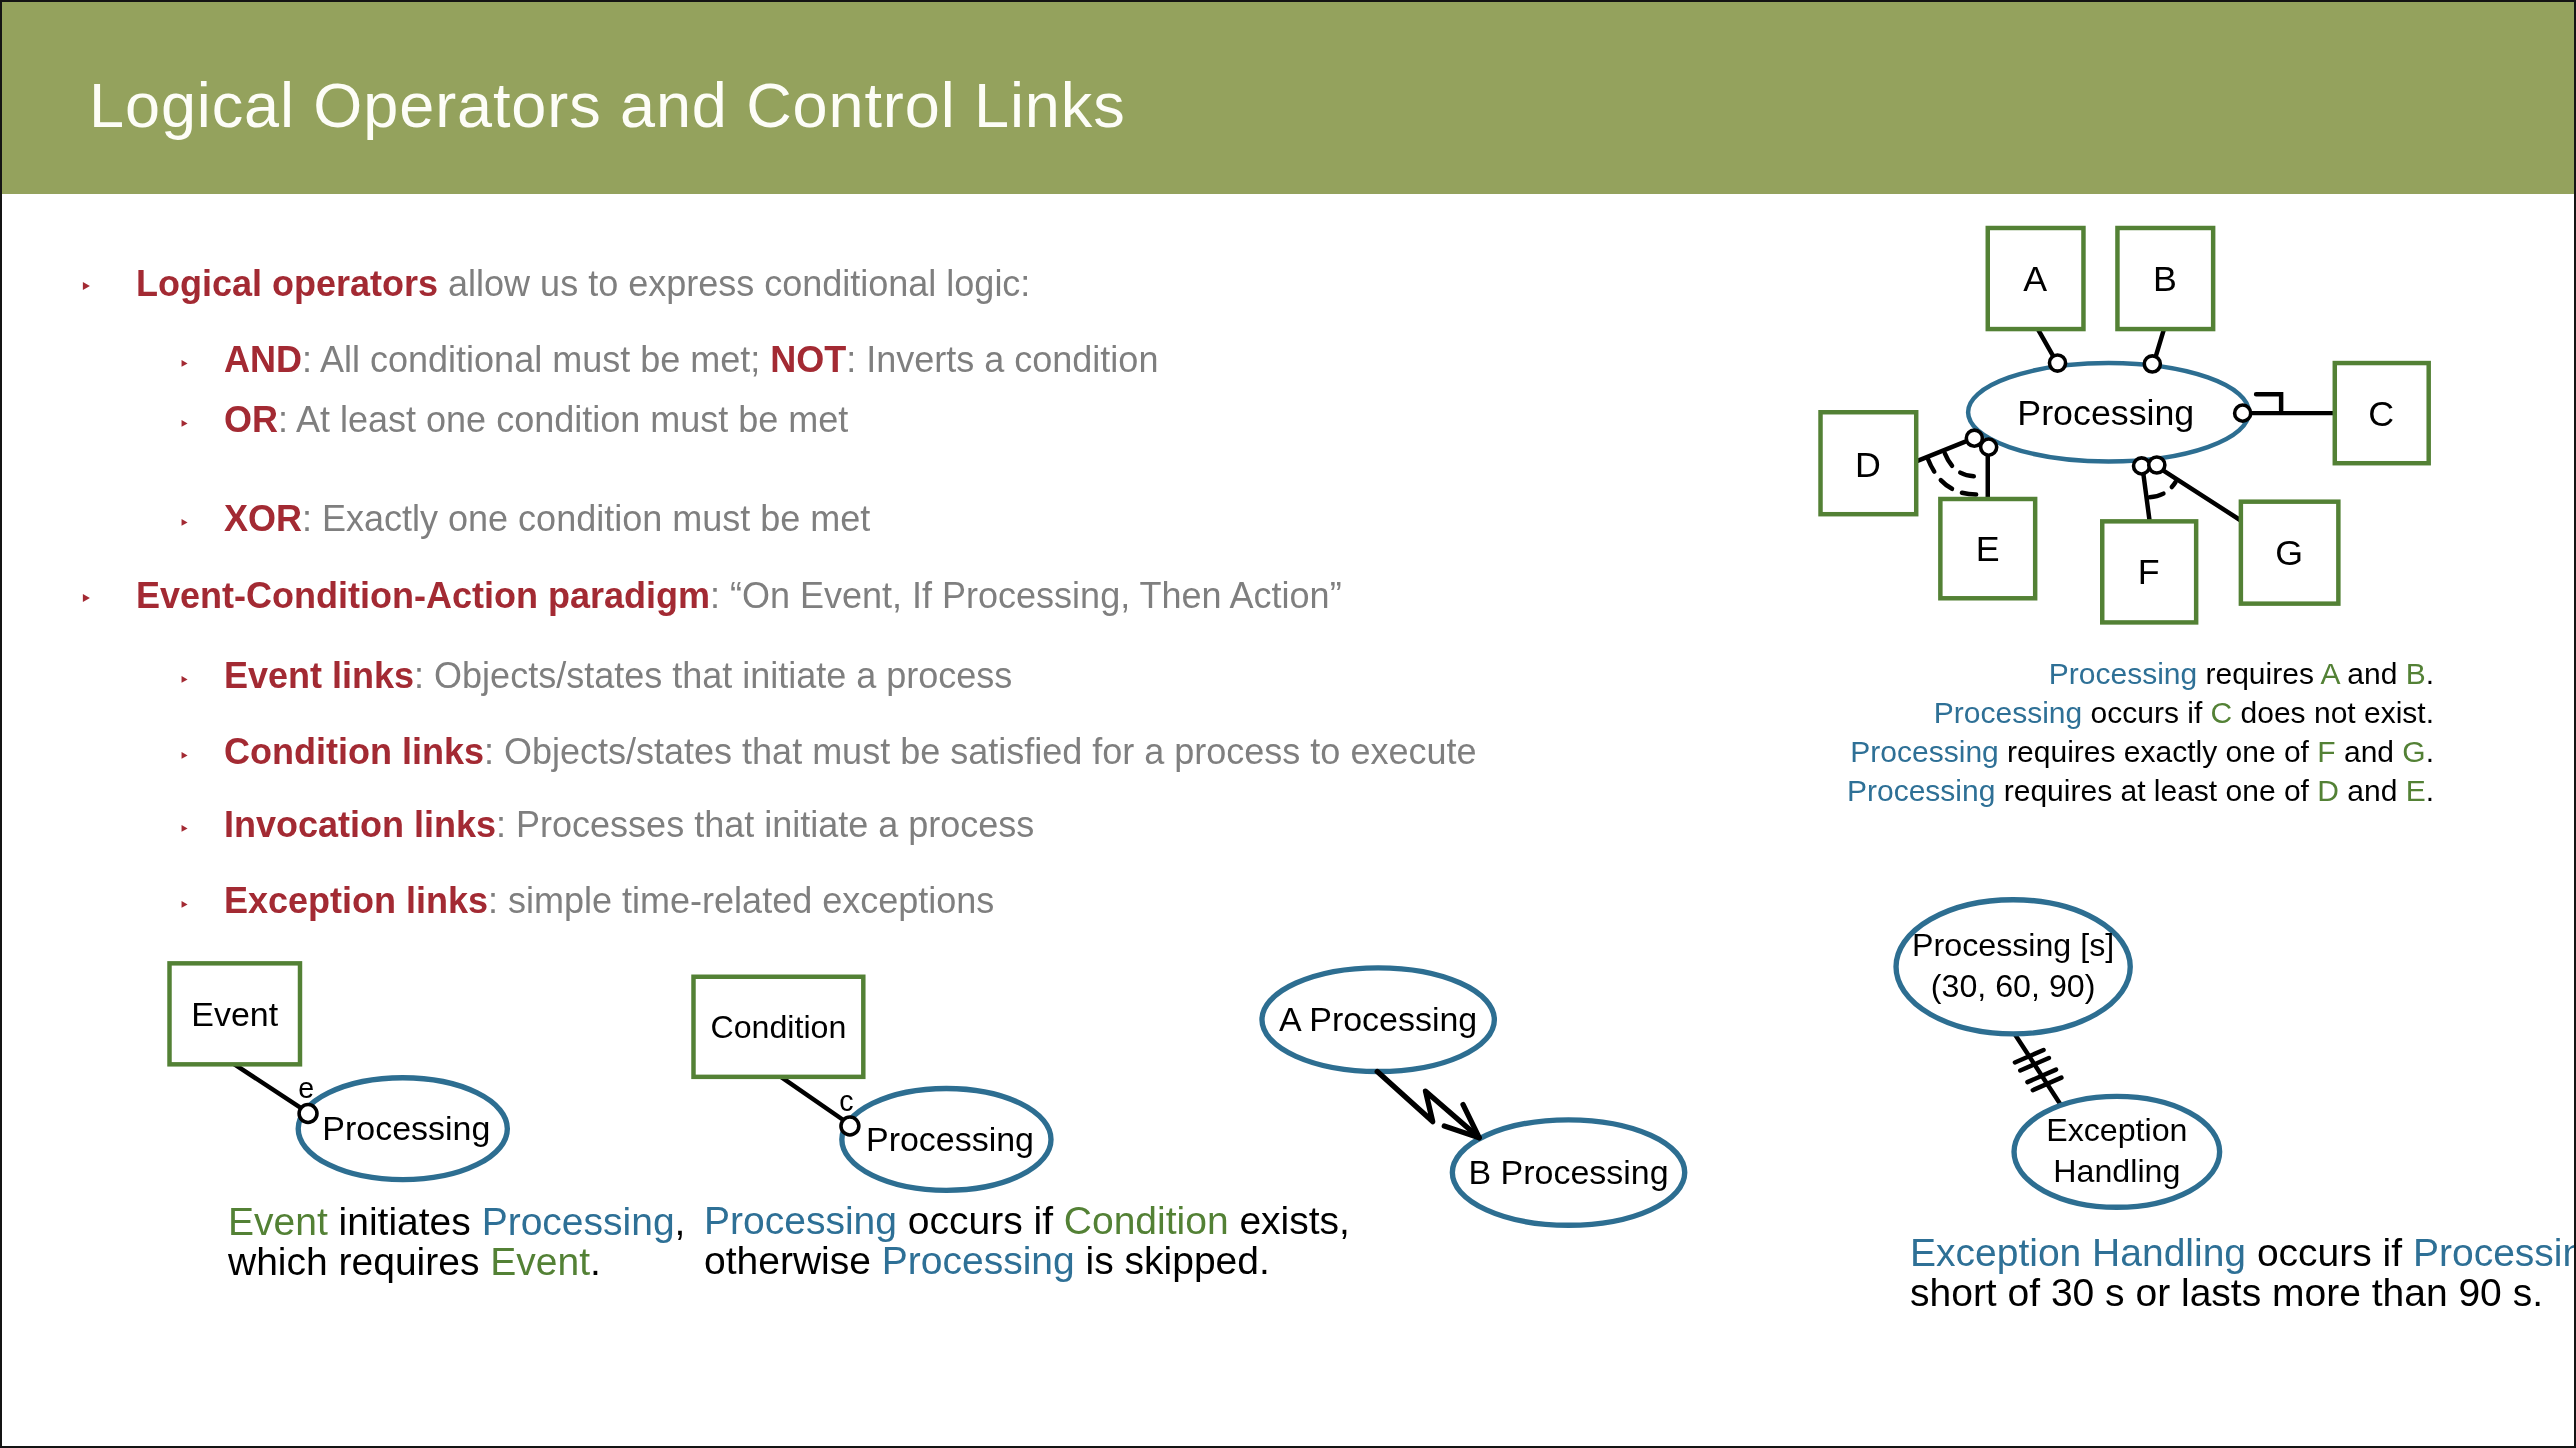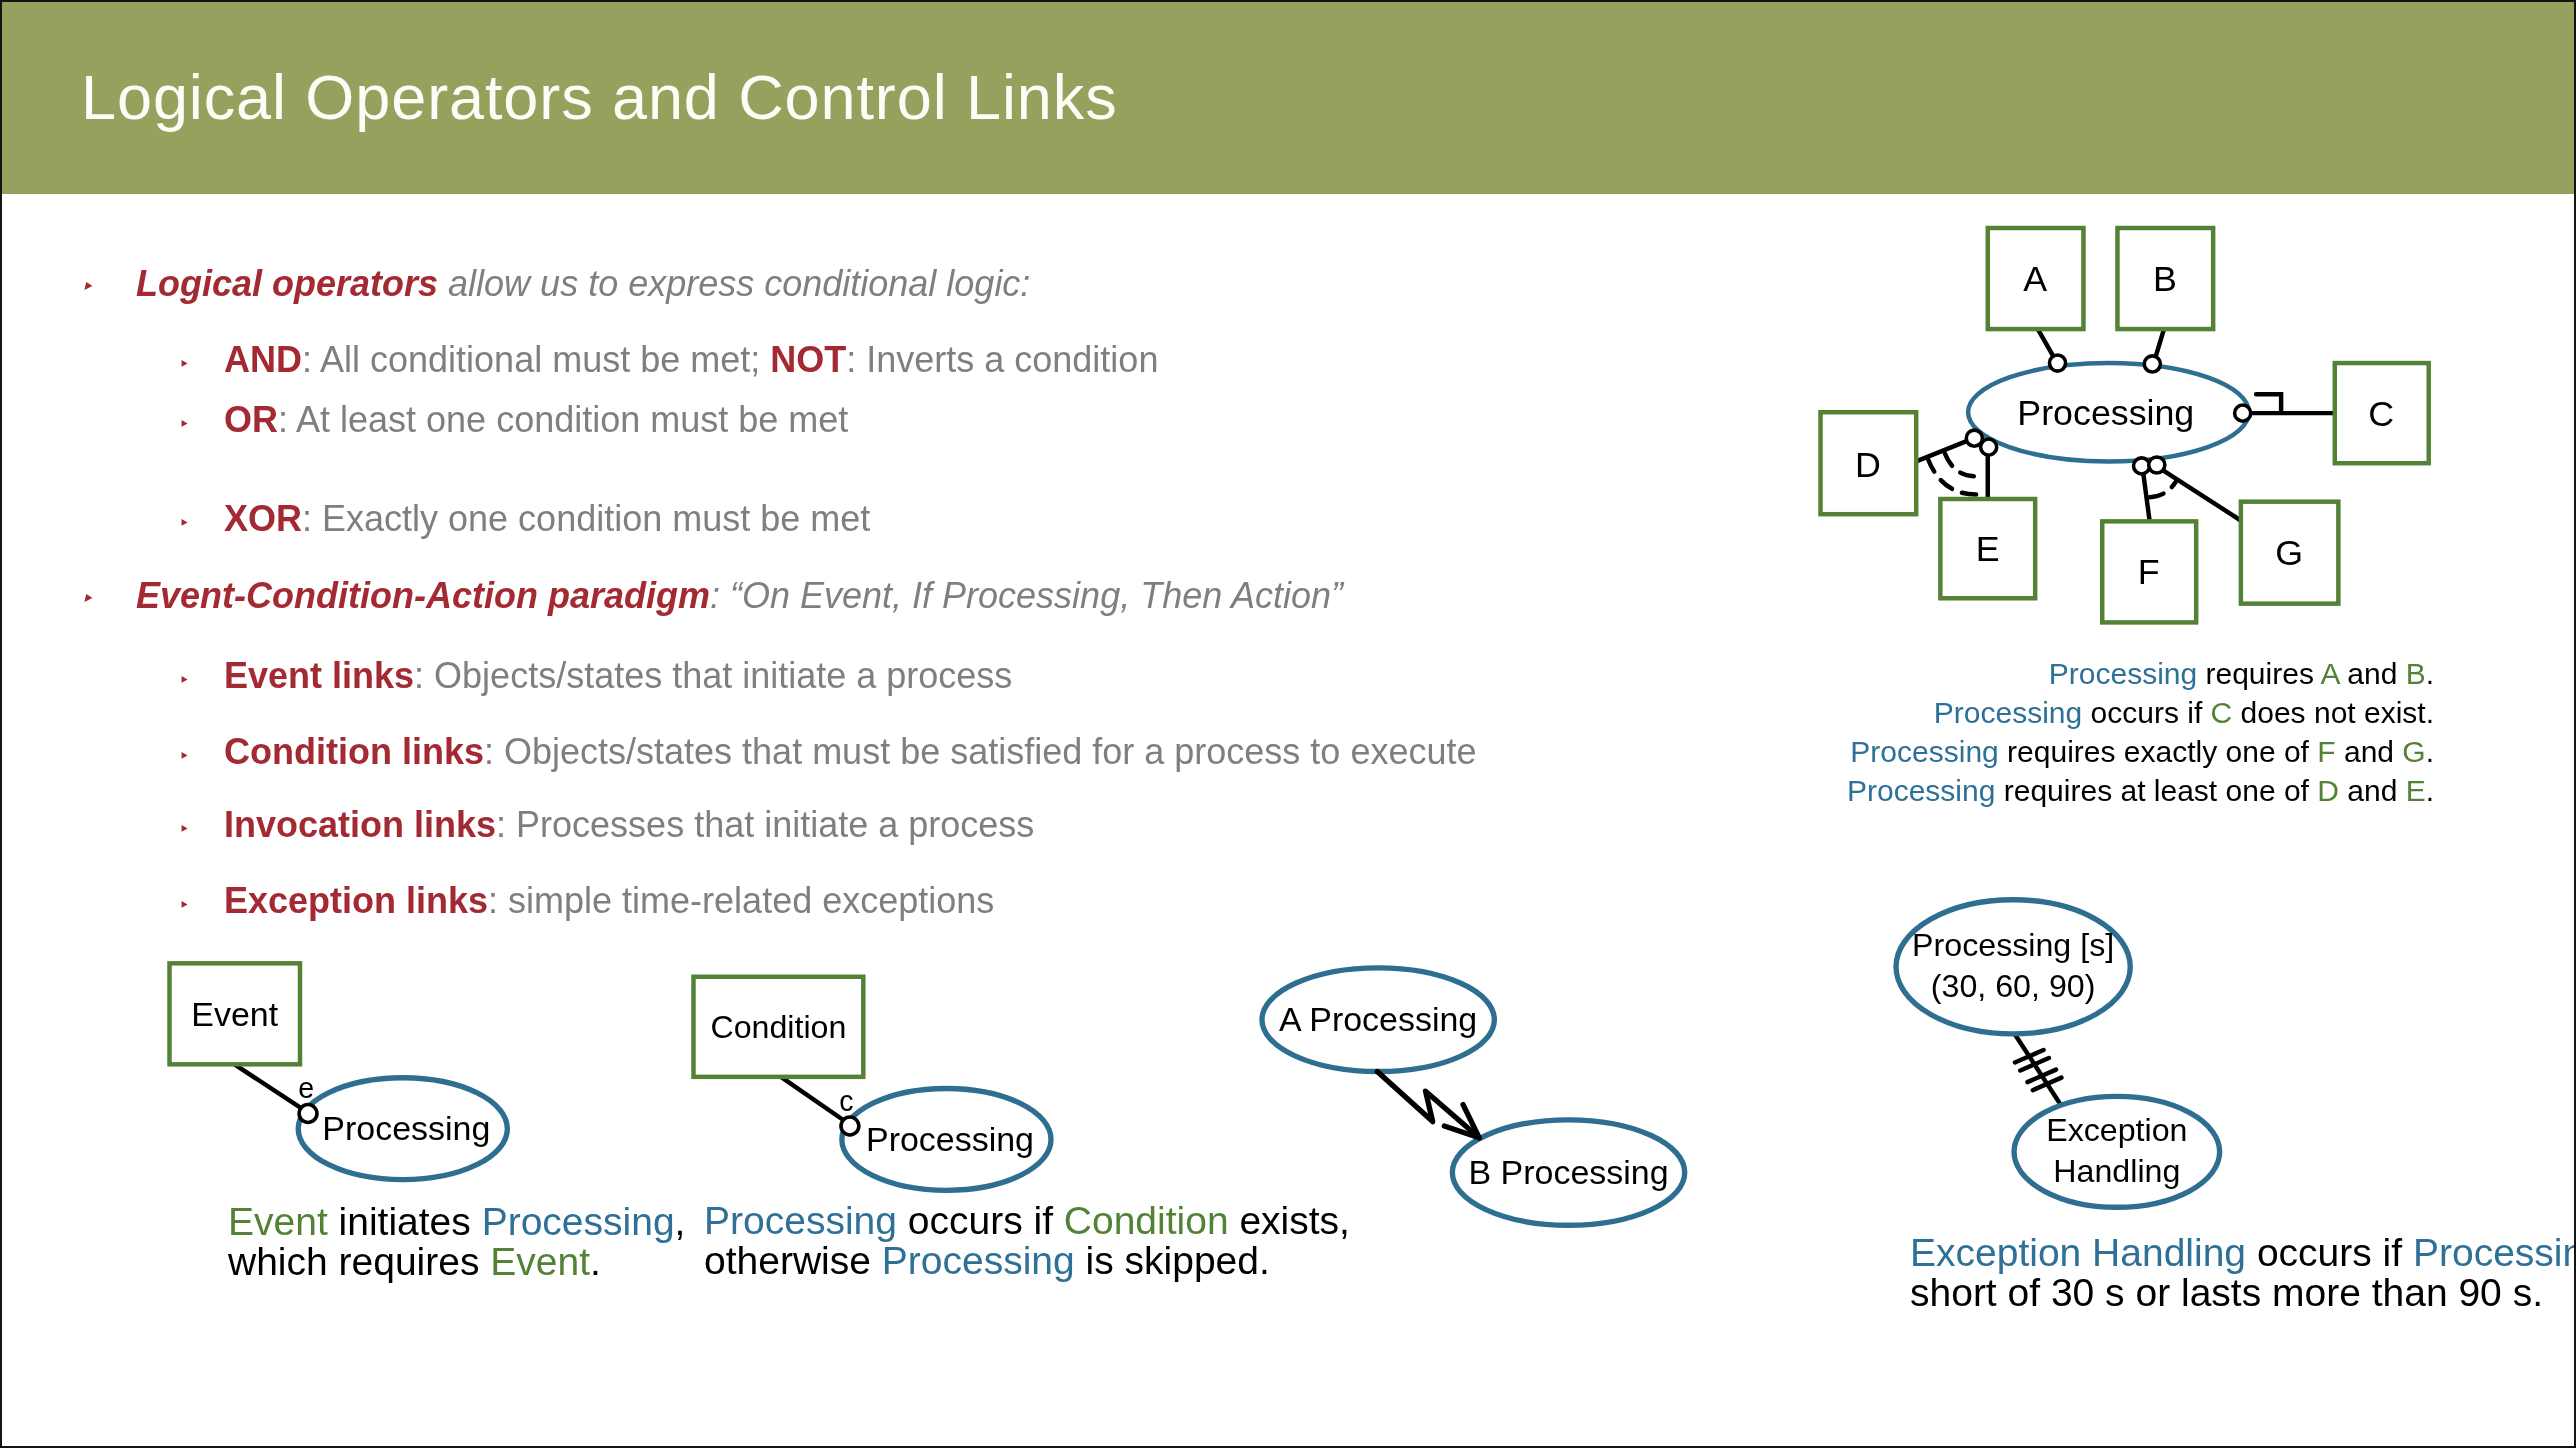--- a/index.html
+++ b/index.html
@@ -1,23 +1,23 @@
 <!DOCTYPE html>
 <html style="font-size:14.3px"><head>
 <meta charset="utf-8">
 <style>
   html,body{margin:0;padding:0;background:#ffffff;}
   .slide{position:relative;width:2576px;height:1448px;background:#ffffff;
          font-family:"Liberation Sans",sans-serif;border:2.7px solid #141414;
          box-sizing:border-box;overflow:hidden;}
   .titlebar{position:absolute;left:0;top:0;width:100%;height:192px;background:#94A25D;}
-  .title{position:absolute;left:79px;top:59px;margin:0;font-size:63px;font-weight:400;
+  .title{position:absolute;left:79px;top:59px;margin:8px;font-size:63px;font-weight:400;
          color:#FDFDF7;letter-spacing:0.9px;white-space:nowrap;}
   .row{position:absolute;white-space:nowrap;font-size:36px;color:#7F7F7F;line-height:43px;}
-  .row.l1{left:79px;font-style:italic;}
+  .row.l1{left:79px;}
   .row.l2{left:178px;}
   .mk{display:inline-block;color:#A32A33;vertical-align:baseline;}
   .l1 .mk{width:55px;font-size:27px;}
   .l2 .mk{width:44px;font-size:23px;}
   .lead{color:#A32A33;font-weight:700;}
   .c-blue{color:#2E7096;}
   .c-green{color:#538135;}
   .stmts{position:absolute;left:1845px;top:652px;font-size:30px;line-height:39px;
          color:#000;white-space:nowrap;text-align:right;}
   .cap{position:absolute;font-size:39px;line-height:40px;color:#000;white-space:nowrap;}

